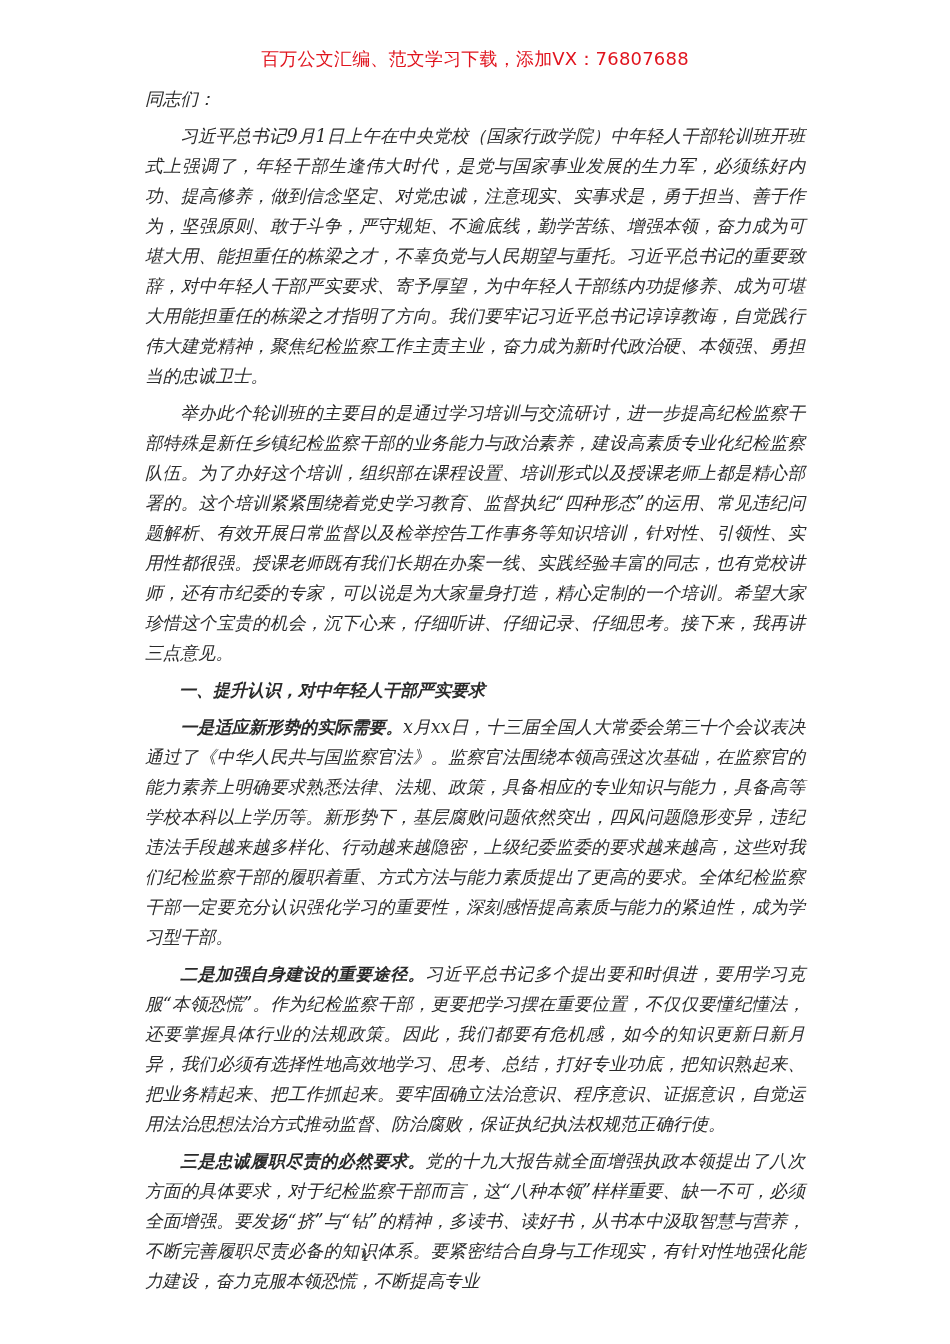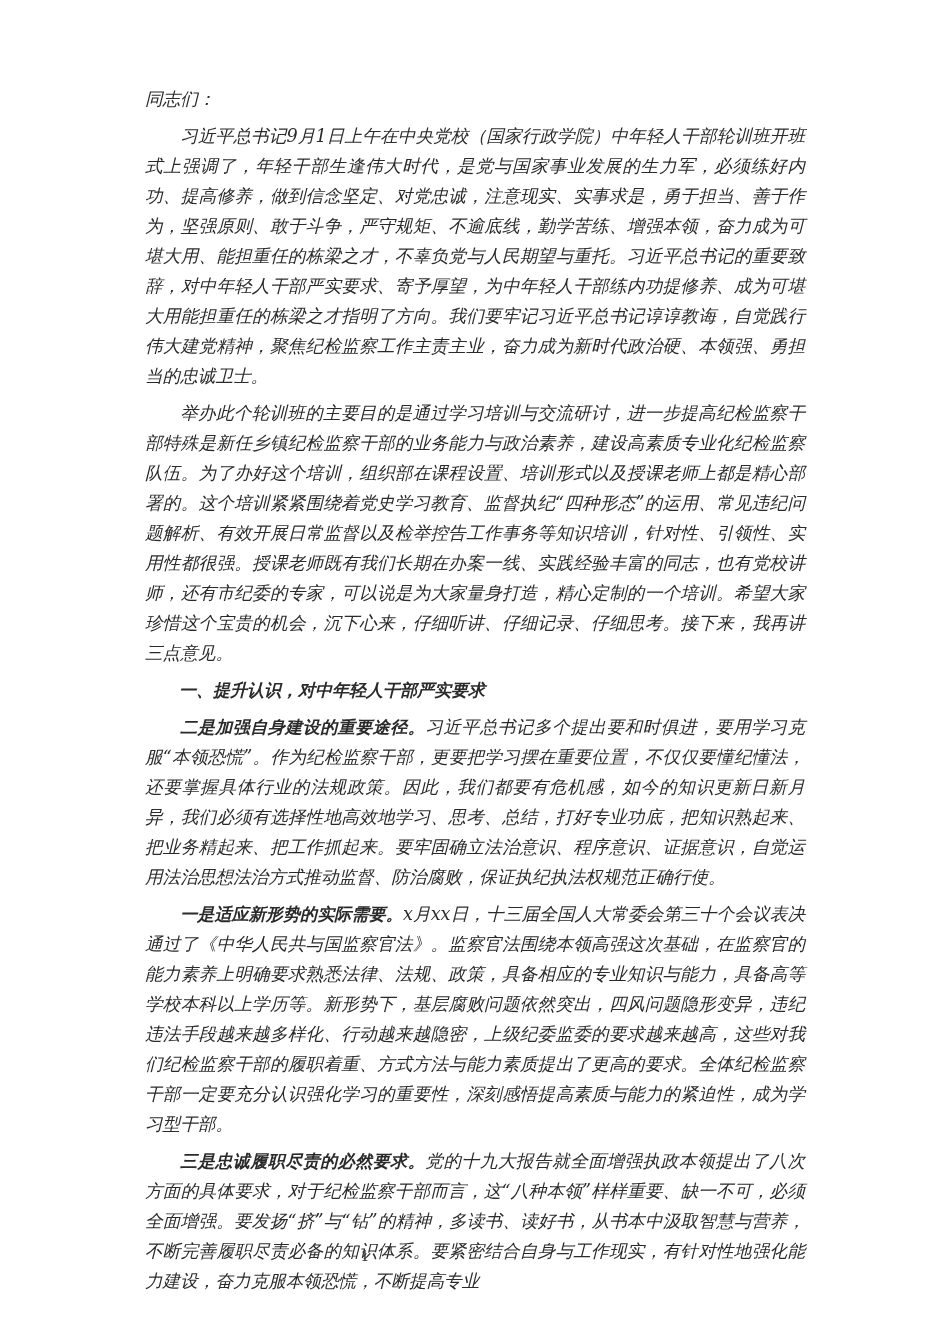--- a/index.html
+++ b/index.html
@@ -72,37 +72,38 @@
       text-align: center;
       font-size: 14px;
       color: #333333;
     }
   </style>
 </head>
 <body>
 
 <div class="page">
 
+  <div class="header-banner">百万公文汇编、范文学习下载，添加VX：76807688</div>
 
   <div class="content">
 
     <p class="salutation">同志们：</p>
 
     <p class="para">习近平总书记9月1日上午在中央党校（国家行政学院）中年轻人干部轮训班开班式上强调了，年轻干部生逢伟大时代，是党与国家事业发展的生力军，必须练好内功、提高修养，做到信念坚定、对党忠诚，注意现实、实事求是，勇于担当、善于作为，坚强原则、敢于斗争，严守规矩、不逾底线，勤学苦练、增强本领，奋力成为可堪大用、能担重任的栋梁之才，不辜负党与人民期望与重托。习近平总书记的重要致辞，对中年轻人干部严实要求、寄予厚望，为中年轻人干部练内功提修养、成为可堪大用能担重任的栋梁之才指明了方向。我们要牢记习近平总书记谆谆教诲，自觉践行伟大建党精神，聚焦纪检监察工作主责主业，奋力成为新时代政治硬、本领强、勇担当的忠诚卫士。</p>
 
     <p class="para">举办此个轮训班的主要目的是通过学习培训与交流研讨，进一步提高纪检监察干部特殊是新任乡镇纪检监察干部的业务能力与政治素养，建设高素质专业化纪检监察队伍。为了办好这个培训，组织部在课程设置、培训形式以及授课老师上都是精心部署的。这个培训紧紧围绕着党史学习教育、监督执纪“四种形态”的运用、常见违纪问题解析、有效开展日常监督以及检举控告工作事务等知识培训，针对性、引领性、实用性都很强。授课老师既有我们长期在办案一线、实践经验丰富的同志，也有党校讲师，还有市纪委的专家，可以说是为大家量身打造，精心定制的一个培训。希望大家珍惜这个宝贵的机会，沉下心来，仔细听讲、仔细记录、仔细思考。接下来，我再讲三点意见。</p>
 
     <p class="heading">一、提升认识，对中年轻人干部严实要求</p>
 
     <p class="para">
-      <span class="lead">二是加强自身建设的重要途径。</span><span>习近平总书记多个提出要和时俱进，要用学习克服“本领恐慌”。作为纪检监察干部，更要把学习摆在重要位置，不仅仅要懂纪懂法，还要掌握具体行业的法规政策。因此，我们都要有危机感，如今的知识更新日新月异，我们必须有选择性地高效地学习、思考、总结，打好专业功底，把知识熟起来、把业务精起来、把工作抓起来。要牢固确立法治意识、程序意识、证据意识，自觉运用法治思想法治方式推动监督、防治腐败，保证执纪执法权规范正确行使。</span>
+      <span class="lead">一是适应新形势的实际需要。</span><span>x月xx日，十三届全国人大常委会第三十个会议表决通过了《中华人民共与国监察官法》。监察官法围绕本领高强这次基础，在监察官的能力素养上明确要求熟悉法律、法规、政策，具备相应的专业知识与能力，具备高等学校本科以上学历等。新形势下，基层腐败问题依然突出，四风问题隐形变异，违纪违法手段越来越多样化、行动越来越隐密，上级纪委监委的要求越来越高，这些对我们纪检监察干部的履职着重、方式方法与能力素质提出了更高的要求。全体纪检监察干部一定要充分认识强化学习的重要性，深刻感悟提高素质与能力的紧迫性，成为学习型干部。</span>
     </p>
 
     <p class="para">
-      <span class="lead">一是适应新形势的实际需要。</span><span>x月xx日，十三届全国人大常委会第三十个会议表决通过了《中华人民共与国监察官法》。监察官法围绕本领高强这次基础，在监察官的能力素养上明确要求熟悉法律、法规、政策，具备相应的专业知识与能力，具备高等学校本科以上学历等。新形势下，基层腐败问题依然突出，四风问题隐形变异，违纪违法手段越来越多样化、行动越来越隐密，上级纪委监委的要求越来越高，这些对我们纪检监察干部的履职着重、方式方法与能力素质提出了更高的要求。全体纪检监察干部一定要充分认识强化学习的重要性，深刻感悟提高素质与能力的紧迫性，成为学习型干部。</span>
+      <span class="lead">二是加强自身建设的重要途径。</span><span>习近平总书记多个提出要和时俱进，要用学习克服“本领恐慌”。作为纪检监察干部，更要把学习摆在重要位置，不仅仅要懂纪懂法，还要掌握具体行业的法规政策。因此，我们都要有危机感，如今的知识更新日新月异，我们必须有选择性地高效地学习、思考、总结，打好专业功底，把知识熟起来、把业务精起来、把工作抓起来。要牢固确立法治意识、程序意识、证据意识，自觉运用法治思想法治方式推动监督、防治腐败，保证执纪执法权规范正确行使。</span>
     </p>
 
     <p class="para">
       <span class="lead">三是忠诚履职尽责的必然要求。</span><span>党的十九大报告就全面增强执政本领提出了八次方面的具体要求，对于纪检监察干部而言，这“八种本领”样样重要、缺一不可，必须全面增强。要发扬“挤”与“钻”的精神，多读书、读好书，从书本中汲取智慧与营养，不断完善履职尽责必备的知识体系。要紧密结合自身与工作现实，有针对性地强化能力建设，奋力克服本领恐慌，不断提高专业</span>
     </p>
 
   </div>
 
   <div class="page-number">1</div>
 

